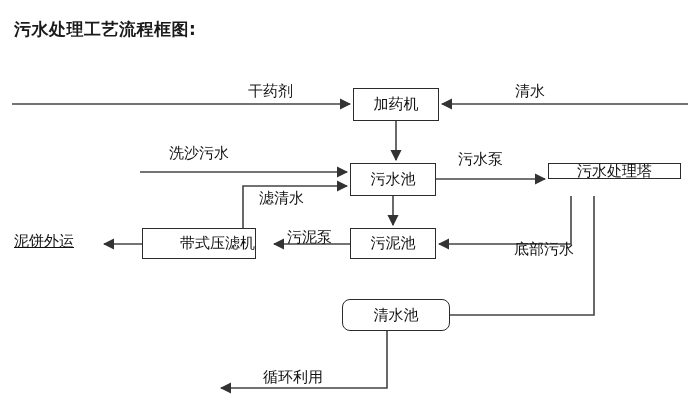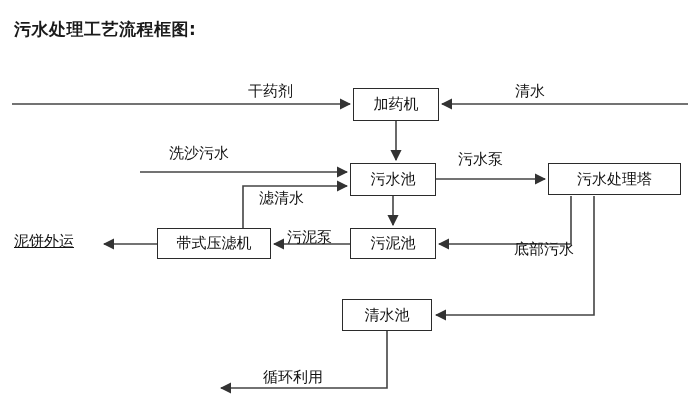--- a/index.html
+++ b/index.html
@@ -104,33 +104,33 @@
   </svg>
 
   <div class="node" style="left:353px; top:88px; width:86px; height:33px;">
     <span>加药机</span>
   </div>
 
   <div class="node" style="left:350px; top:163px; width:86px; height:33px;">
     <span>污水池</span>
   </div>
 
-  <div class="node" style="left:548px; top:163px; width:133px; height:32px;">
+  <div class="node" style="left:548px; top:163px; width:133px; height:16px;">
     <span>污水处理塔</span>
   </div>
 
-  <div class="node" style="left:157px; top:228px; width:114px; height:31px;">
+  <div class="node" style="left:142px; top:228px; width:114px; height:31px;justify-content:flex-end;">
     <span>带式压滤机</span>
   </div>
 
   <div class="node" style="left:350px; top:228px; width:86px; height:31px;">
     <span>污泥池</span>
   </div>
 
-  <div class="node" style="left:342px; top:299px; width:90px; height:32px;">
+  <div class="node" style="left:342px; top:299px; width:108px; height:32px;border-radius:8px;">
     <span>清水池</span>
   </div>
 
   <div class="edge-label" style="left:248px; top:82px;">干药剂</div>
 
   <div class="edge-label" style="left:478px; top:82px;margin-left:37px;">清水</div>
 
   <div class="edge-label" style="left:169px; top:144px;">洗沙污水</div>
 
   <div class="edge-label" style="left:259px; top:189px;">滤清水</div>

